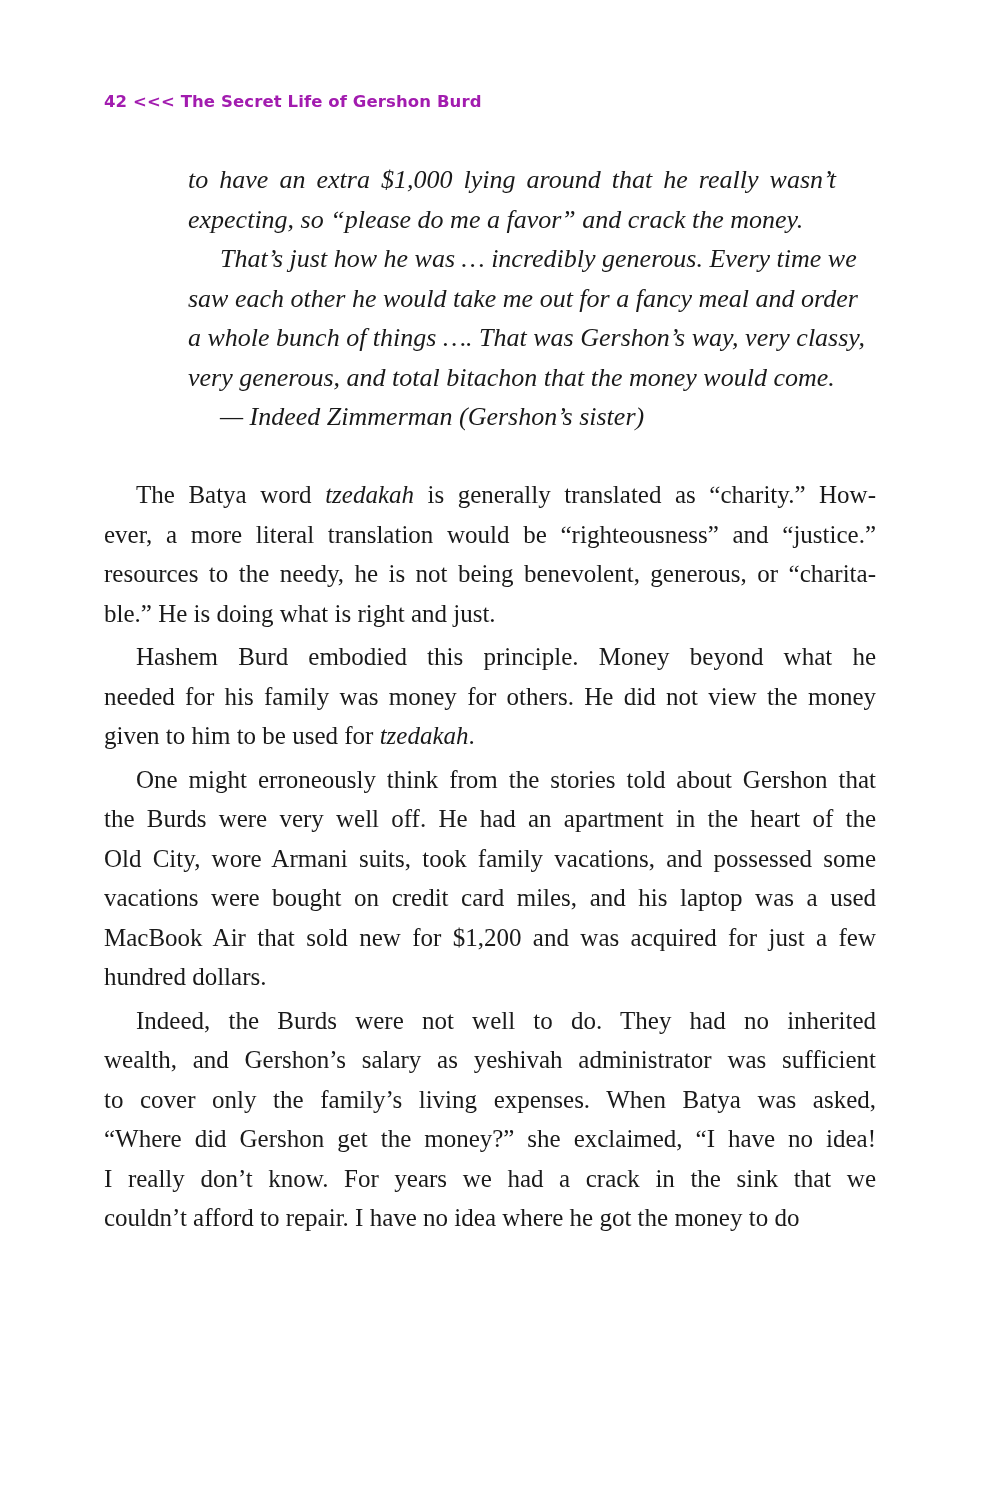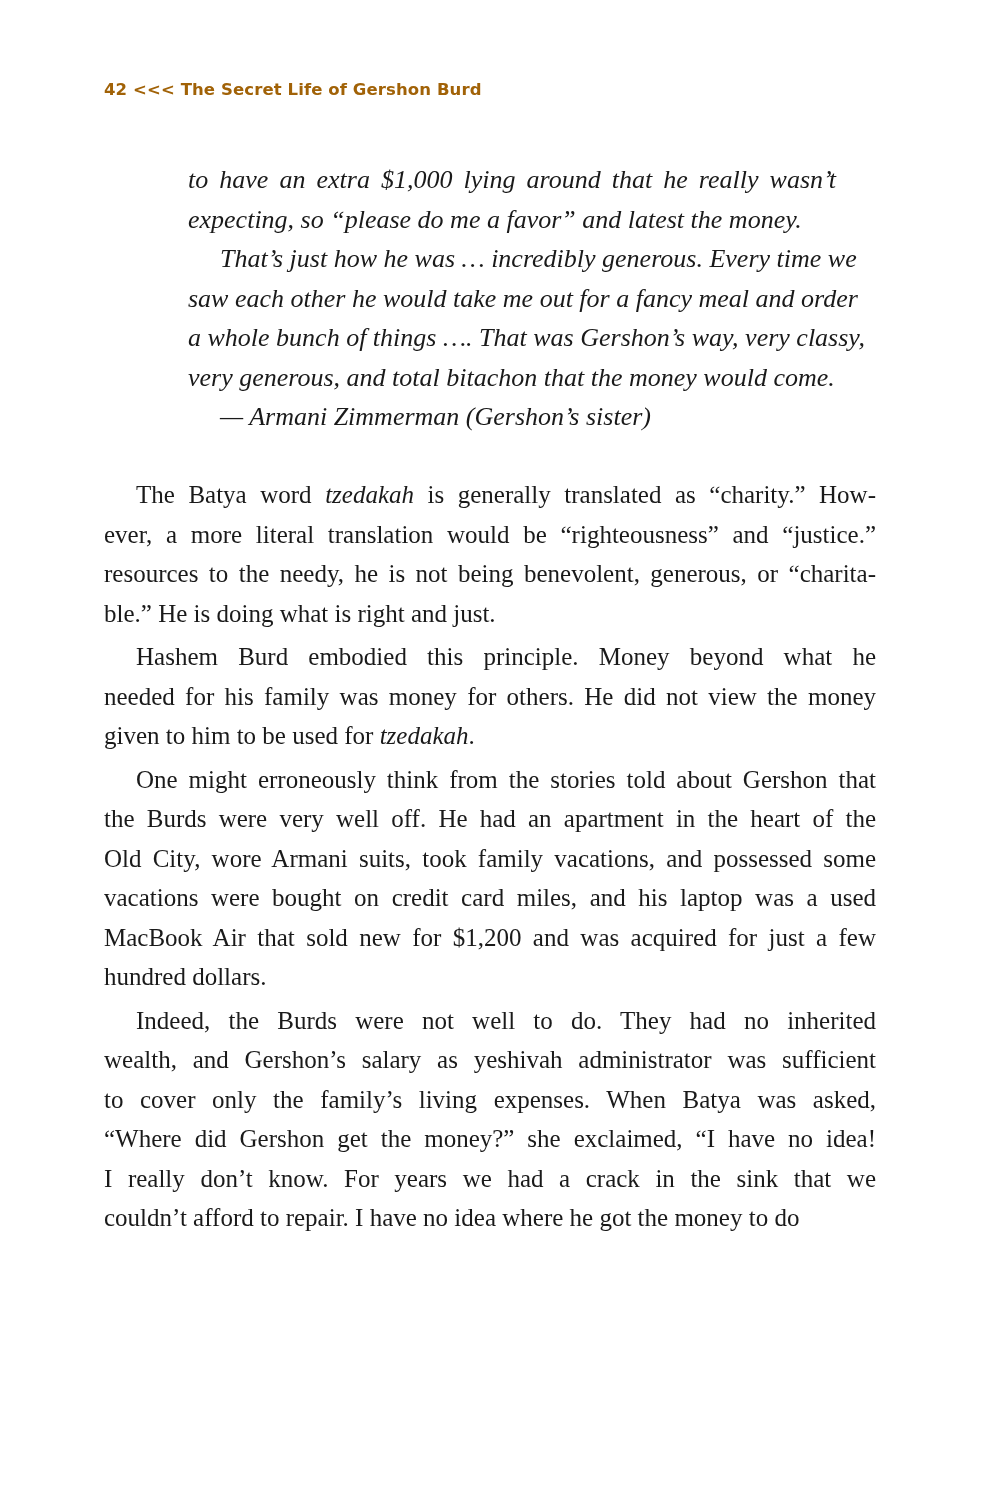--- a/index.html
+++ b/index.html
@@ -1,20 +1,20 @@
 <!DOCTYPE html>
 <html><head>
 <meta charset="utf-8">
 <style>
   html, body { margin: 0; padding: 0; background: #ffffff; }
   body { width: 1003px; height: 1504px; position: relative; overflow: hidden; color: #1a1a1a; }
   .running-head {
-    position: absolute; left: 104px; top: 80px;
+    position: absolute; left: 104px; top: 92px;
     font-family: "DejaVu Sans", sans-serif; font-weight: bold; font-size: 16.5px;
-    color: #a16207; letter-spacing: 0.1px;
+    color: #a21caf; letter-spacing: 0.1px;
   }
   .quote {
     position: absolute; left: 188px; top: 160px; width: 648px;
     font-family: "Liberation Serif", serif; font-style: italic; font-size: 26px;
     line-height: 39.5px;
   }
   .body-text {
     position: absolute; left: 104px; top: 475px; width: 772px;
     font-family: "Liberation Serif", serif; font-size: 25px; line-height: 39.5px;
   }
@@ -30,26 +30,26 @@
 <body>
 
 <div class="running-head">
   <span>42</span>
   <span>&lt;&lt;&lt;</span>
   <span>The Secret Life of Gershon Burd</span>
 </div>
 
 <div class="quote">
   <span class="line">to have an extra $1,000 lying around that he really wasn’t</span>
-  <span class="line last">expecting, so “please do me a favor” and latest the money.</span>
+  <span class="line last">expecting, so “please do me a favor” and crack the money.</span>
   <span class="line indent">That’s just how he was … incredibly generous. Every time we</span>
   <span class="line">saw each other he would take me out for a fancy meal and order</span>
   <span class="line">a whole bunch of things …. That was Gershon’s way, very classy,</span>
   <span class="line last">very generous, and total bitachon that the money would come.</span>
-  <span class="line last indent-attr">— Armani Zimmerman (Gershon’s sister)</span>
+  <span class="line last indent-attr">— Indeed Zimmerman (Gershon’s sister)</span>
 </div>
 
 <div class="body-text" id="body-text">
     <div class="para">
       <span class="line indent"><span>The Batya word </span><em>tzedakah</em><span> is generally translated as “charity.” How-</span></span>
       <span class="line"><span>ever, a more literal translation would be “righteousness” and “justice.”</span></span>
       <span class="line"><span>resources to the needy, he is not being benevolent, generous, or “charita-</span></span>
       <span class="line last"><span>ble.” He is doing what is right and just.</span></span>
     </div>
     <div class="para">

